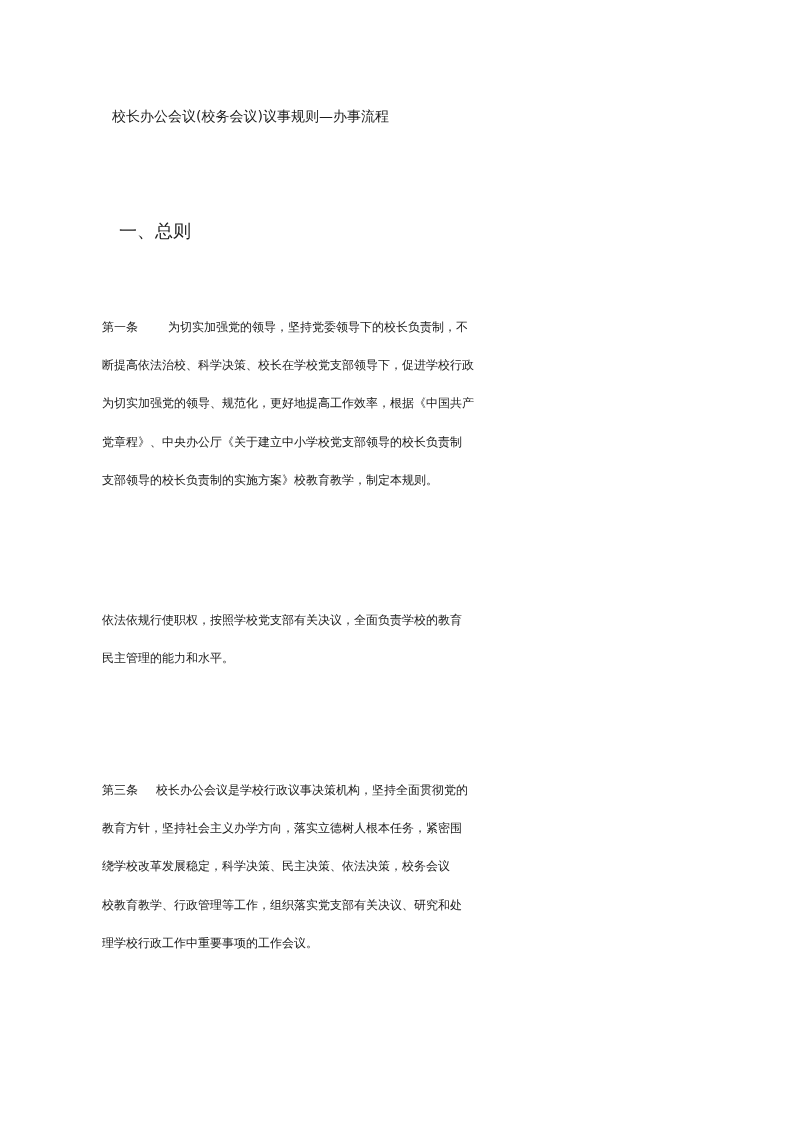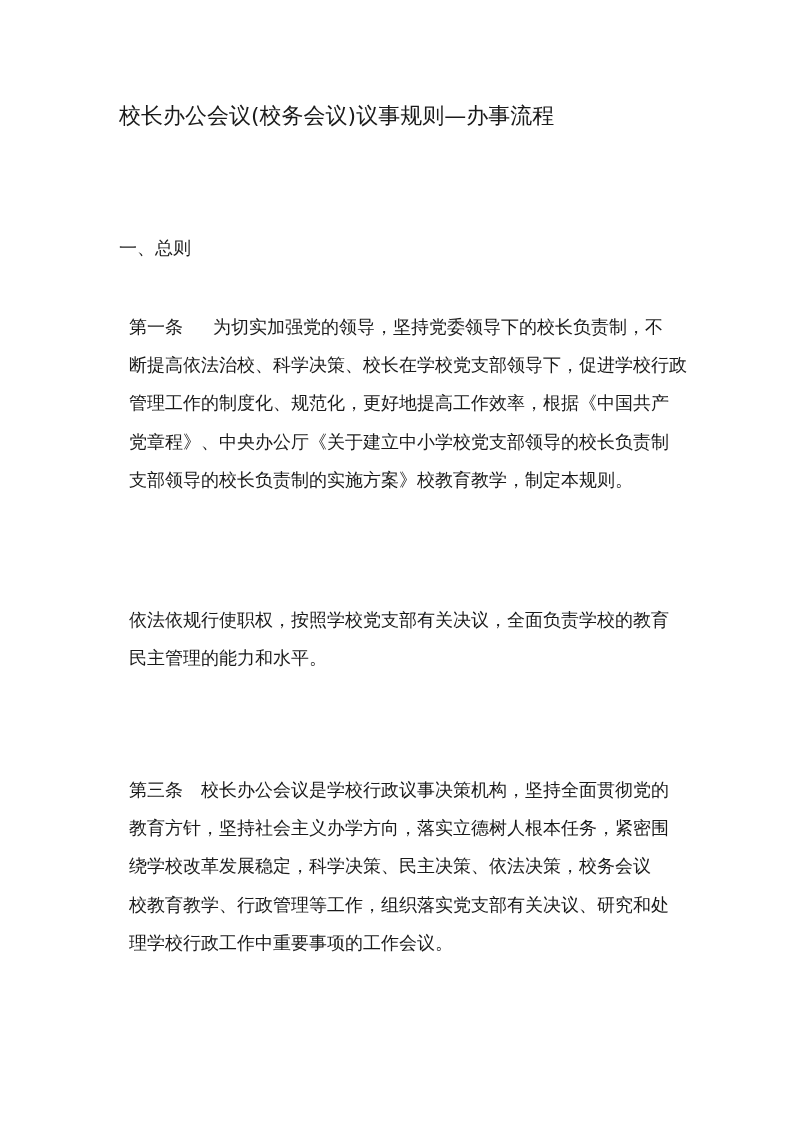--- a/index.html
+++ b/index.html
@@ -1,37 +1,37 @@
 <!DOCTYPE html>
 <html><head>
 <meta charset="utf-8">
 <style>
   html, body { margin: 0; padding: 0; background: #ffffff; }
   body { width: 793px; height: 1122px; position: relative; overflow: hidden;
          font-family: "DejaVu Serif", "Liberation Serif", serif; color: #1a1a1a; }
-  .title { position: absolute; left: 119px; top: 104px; font-size: 22px; line-height: 24px;
+  .title { position: absolute; left: 112px; top: 104px; font-size: 14px; line-height: 24px;
            font-family: "DejaVu Sans", "Liberation Sans", sans-serif; white-space: nowrap; }
-  .section { position: absolute; left: 119px; top: 236px; font-size: 18px; line-height: 24px;
+  .section { position: absolute; left: 119px; top: 219px; font-size: 18px; line-height: 24px;
              font-family: "DejaVu Sans", "Liberation Sans", sans-serif; white-space: nowrap; }
-  .para { position: absolute; left: 129px; width: 560px; font-size: 18px; line-height: 38.2px; }
+  .para { position: absolute; left: 102px; width: 560px; font-size: 12px; line-height: 38.2px; }
   .para .line { display: block; white-space: nowrap; height: 38.2px; }
   .gap { display: inline-block; }
 </style>
 </head>
 <body>
 
 <div>
   <div class="title">校长办公会议(校务会议)议事规则—办事流程</div>
 
   <div class="section">一、总则</div>
 
   <div class="para" style="top:308px;">
     <span class="line"><span>第一条</span><span class="gap" style="width:30px;"></span><span>为切实加强党的领导，坚持党委领导下的校长负责制，不</span></span>
     <span class="line">断提高依法治校、科学决策、校长在学校党支部领导下，促进学校行政</span>
-    <span class="line">管理工作的制度化、规范化，更好地提高工作效率，根据《中国共产</span>
+    <span class="line">为切实加强党的领导、规范化，更好地提高工作效率，根据《中国共产</span>
     <span class="line">党章程》、中央办公厅《关于建立中小学校党支部领导的校长负责制</span>
     <span class="line">支部领导的校长负责制的实施方案》校教育教学，制定本规则。</span>
   </div>
 
   <div class="para" style="top:601px;">
     <span class="line">依法依规行使职权，按照学校党支部有关决议，全面负责学校的教育</span>
     <span class="line">民主管理的能力和水平。</span>
   </div>
 
   <div class="para" style="top:771px;">

